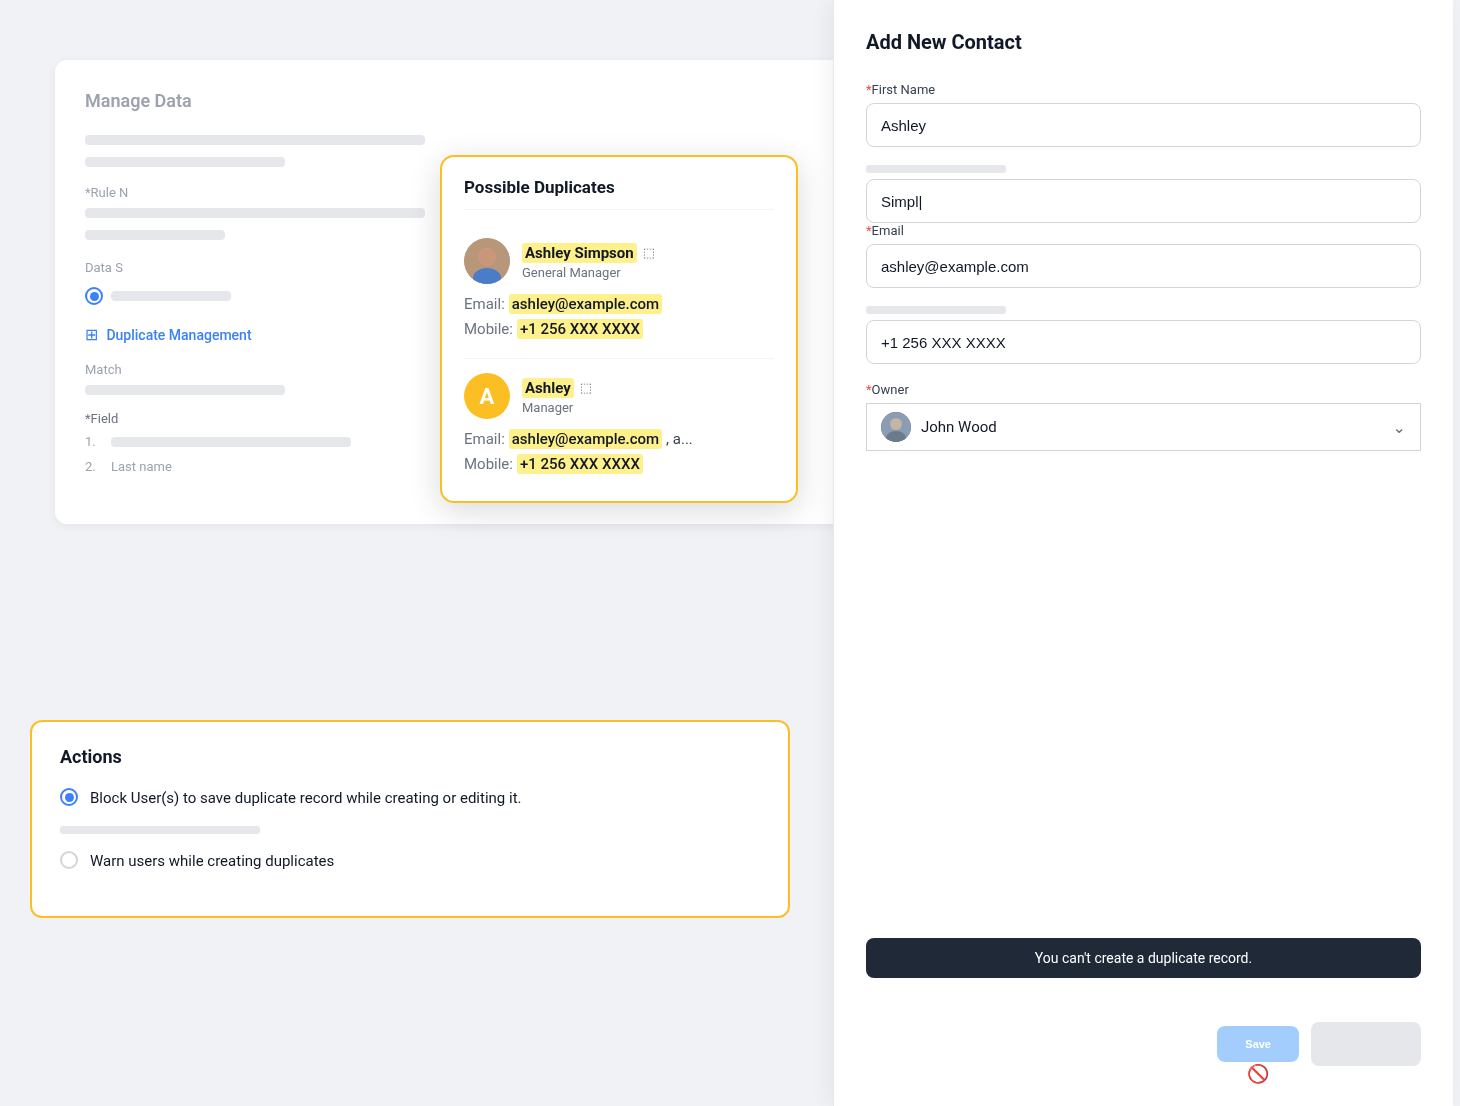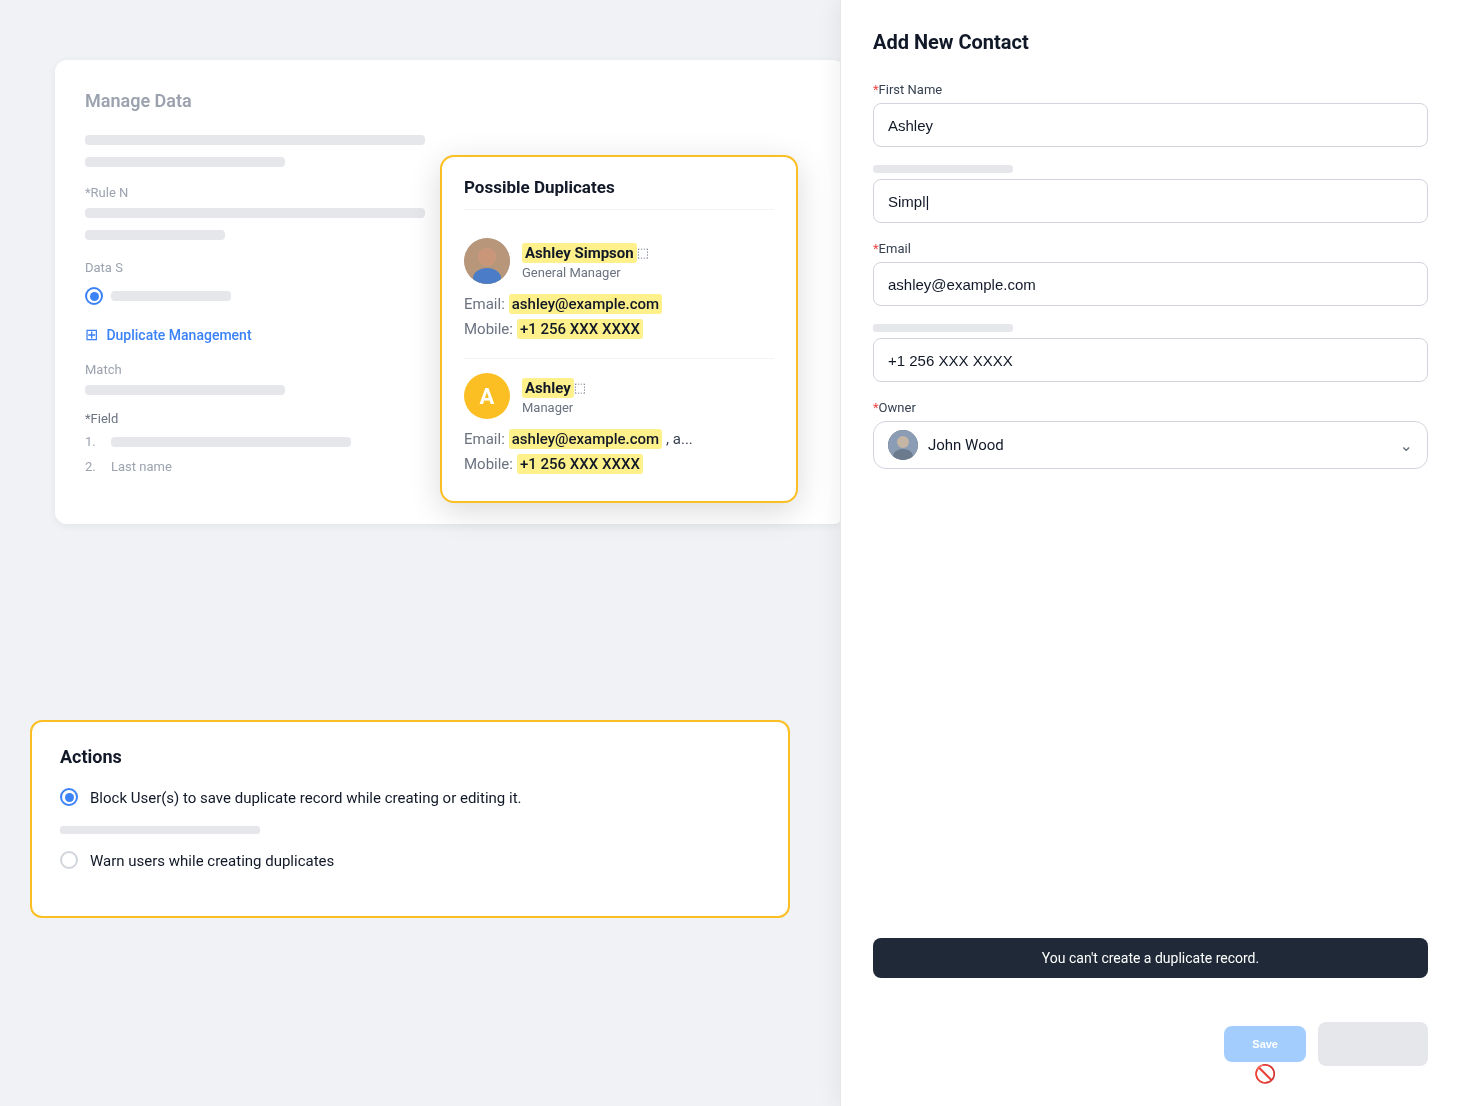--- a/index.html
+++ b/index.html
@@ -173,21 +173,21 @@
       background: #e5e7eb;
       border-radius: 3px;
       width: 200px;
       margin-top: 8px;
     }
 
     
     .right-panel {
       position: absolute;
       top: 0;
-      right: 0;
+      right: 7px;
       width: 620px;
       height: 1106px;
       background: #fff;
       border-left: 1px solid #e5e7eb;
       padding: 30px 32px;
       box-shadow: -4px 0 20px rgba(0,0,0,0.06);
     }
 
     .panel-title {
       font-size: 20px;
@@ -228,21 +228,21 @@
       border-radius: 3px;
       width: 140px;
       margin-top: 6px;
       margin-bottom: 6px;
     }
 
     .owner-select {
       width: 100%;
       height: 48px;
       border: 1px solid #d1d5db;
-      border-radius: 13px;
+      border-radius: 0;
       padding: 0 14px;
       font-size: 15px;
       color: #111827;
       background: #fff;
       display: flex;
       align-items: center;
       justify-content: space-between;
       cursor: pointer;
     }
 
@@ -379,20 +379,21 @@
       font-weight: 700;
       color: #fff;
       flex-shrink: 0;
     }
 
     .dup-name-block {}
 
     .dup-name-row {
       display: flex;
       align-items: center;
+      gap: 6px;
     }
 
     .dup-name {
       font-size: 15px;
       font-weight: 700;
       background: #fef08a;
       padding: 1px 3px;
       border-radius: 3px;
       color: #111827;
     }
@@ -564,21 +565,21 @@
 <div class="right-panel">
   <div class="panel-title">Add New Contact</div>
 
   <div class="field-group">
     <div class="field-group-label">
       *<span>First Name</span>
     </div>
     <input type="text" class="text-input" value="Ashley" style="">
   </div>
 
-  <div style="margin-bottom: 18px;">
+  <div style="">
     <div class="input-blurred"></div>
     <input type="text" class="text-input" value="Simpl|" style="">
   </div>
 
   <div class="field-group">
     <div class="field-group-label">
       *<span>Email</span>
     </div>
     <input type="text" class="text-input" value="ashley@example.com" style="">
   </div>

